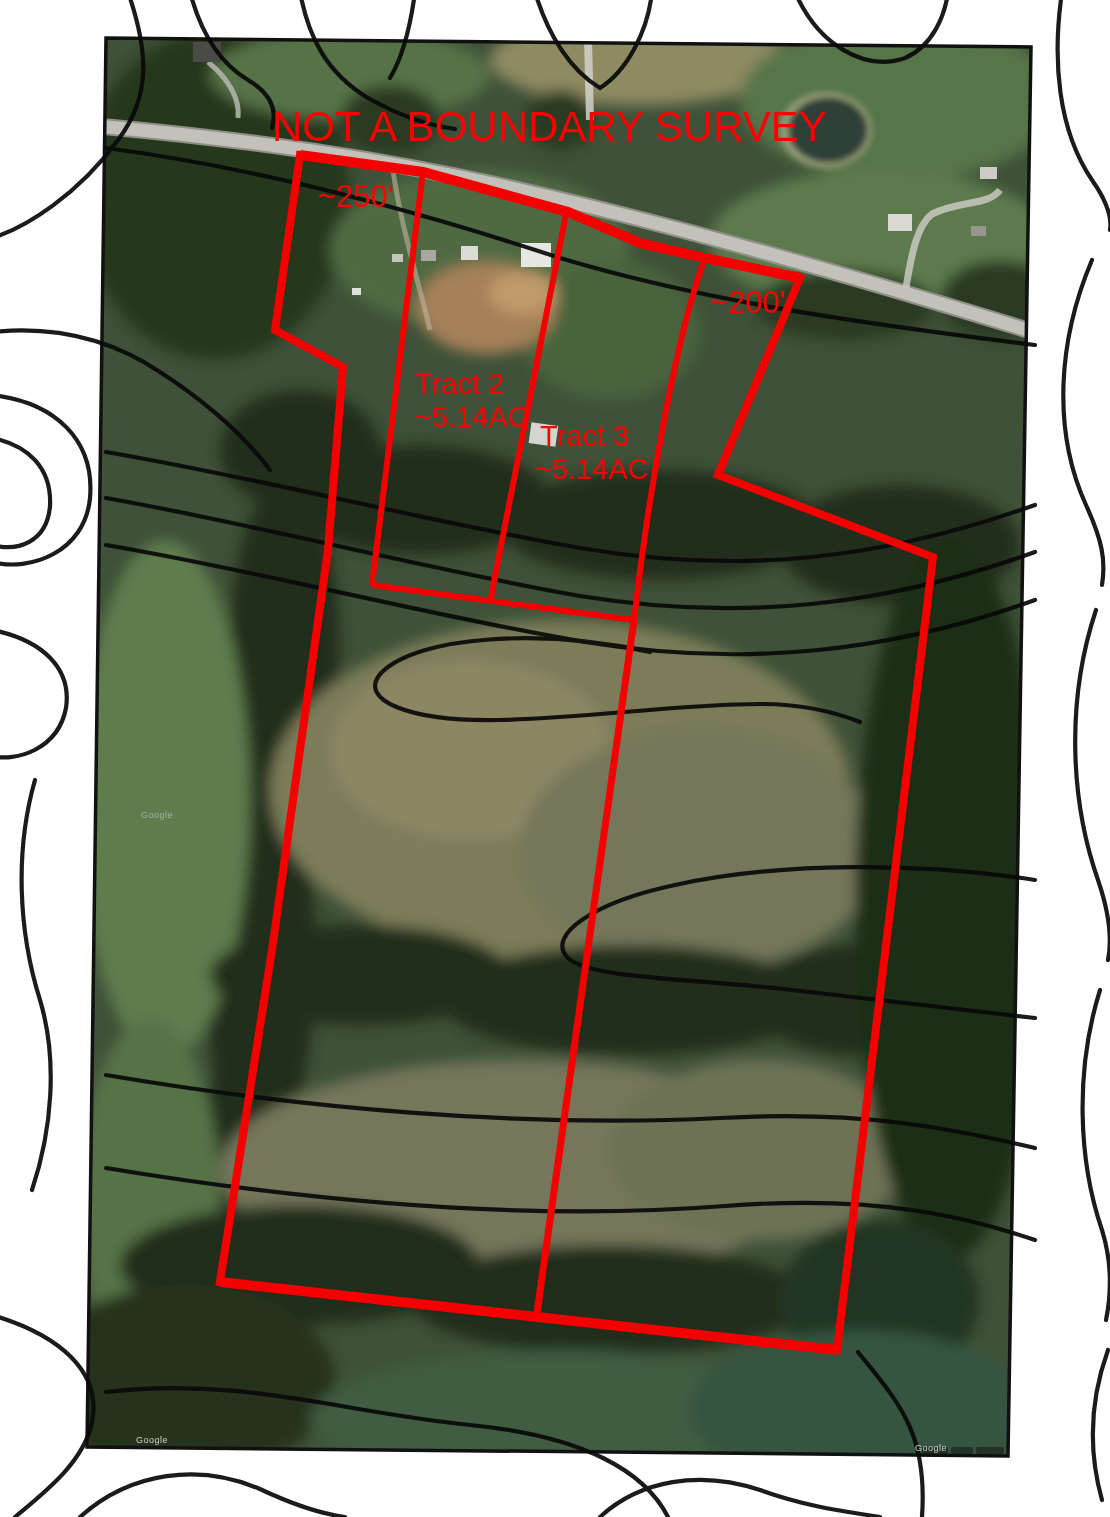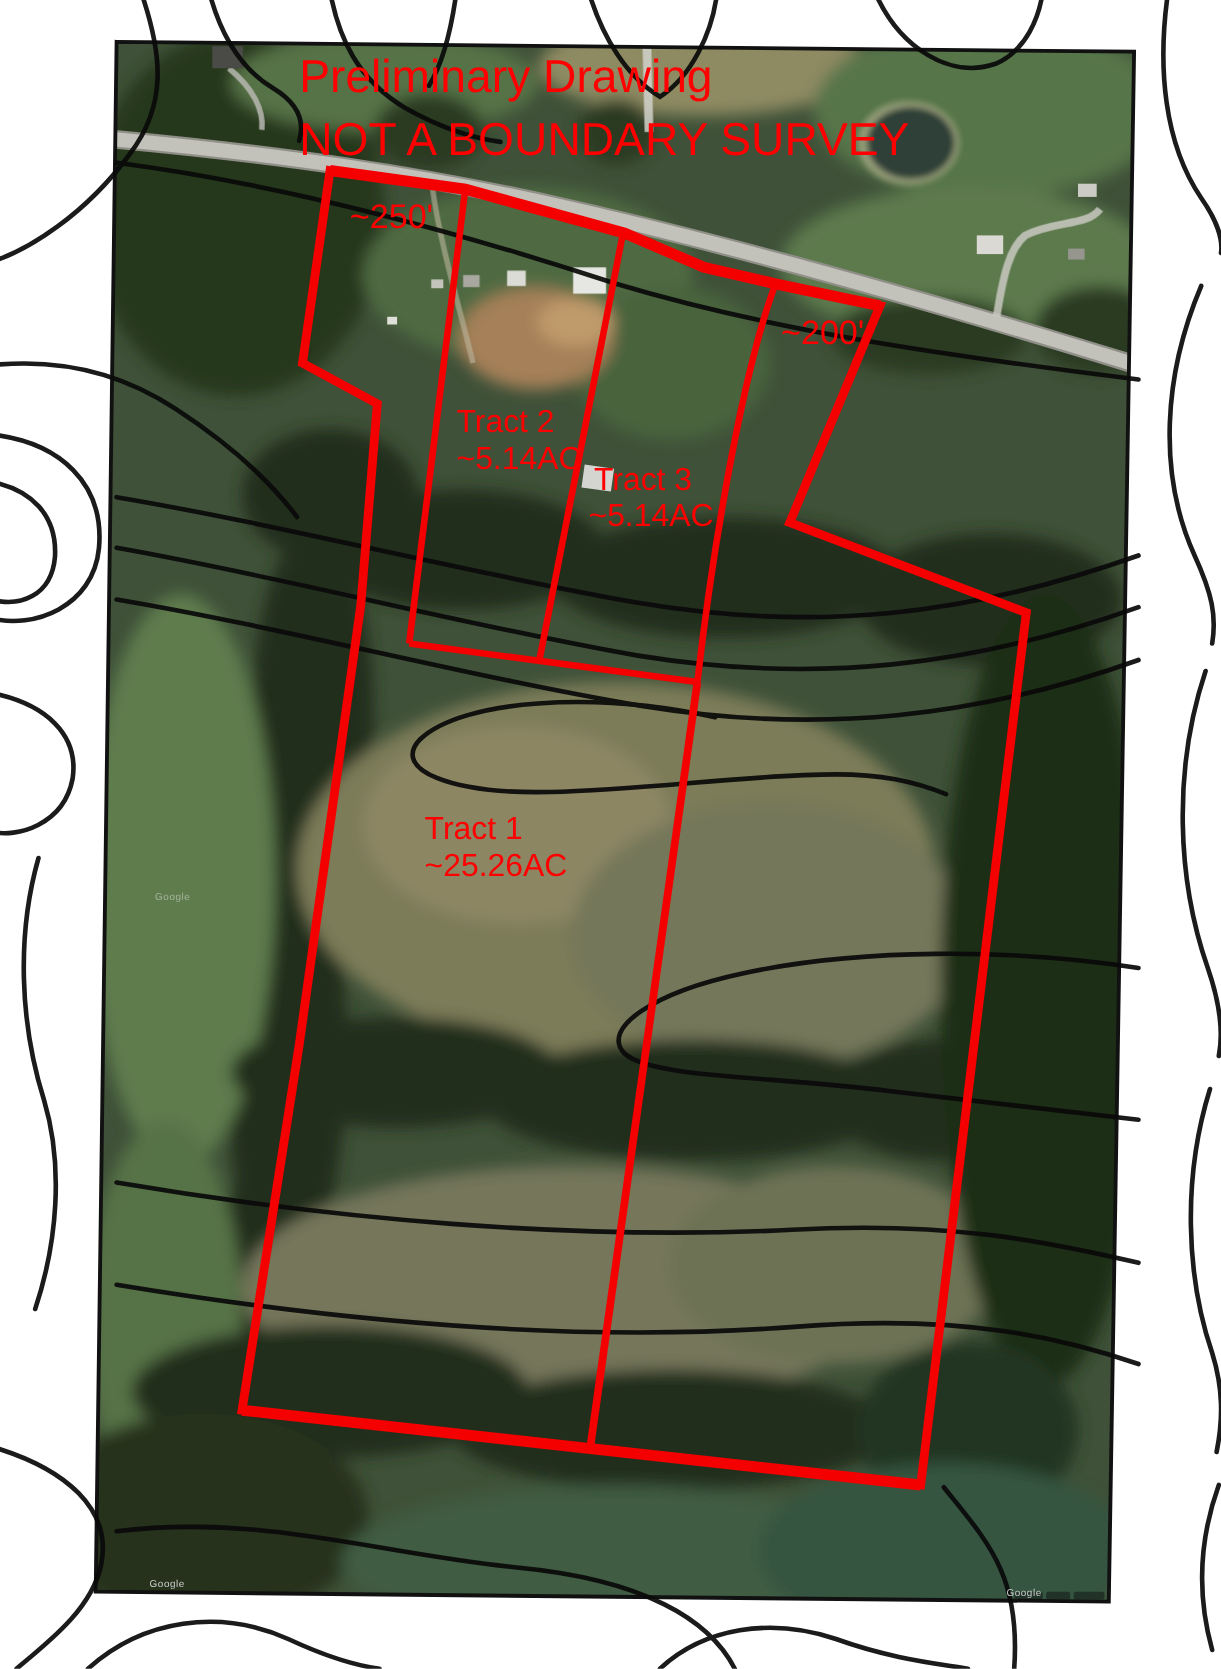--- a/index.html
+++ b/index.html
@@ -170,39 +170,34 @@
       <path stroke-width="10" d="M 220,1282 L 837,1350"></path>
 
       <path stroke-width="6" d="M 423,172 L 372,585"></path>
       <path stroke-width="6" d="M 566,214 L 490,602"></path>
       <path stroke-width="6" d="M 705,258 C 678,330 650,480 634,620"></path>
       <path stroke-width="6" d="M 372,585 L 634,620"></path>
       <path stroke-width="7" d="M 634,620 L 537,1313"></path>
     </g>
   </svg>
 
-  <div class="red-label title-line" style="left:272px; top:46px;">Preliminary Drawing</div>
   <div class="red-label title-line" style="left:272px; top:103px;">NOT A BOUNDARY SURVEY</div>
 
   <div class="red-label dist-label" style="left:318px; top:180px;">~250'</div>
   <div class="red-label dist-label" style="left:710px; top:286px;">~200'</div>
 
   <div class="red-label tract-label" style="left:415px; top:368px;">
     <div>Tract 2</div>
     <div>~5.14AC</div>
   </div>
 
   <div class="red-label tract-label" style="left:540px; top:384px;margin-top:36px;">
     <div>Tract 3</div>
     <div style="margin-left:-5px;">~5.14AC</div>
   </div>
 
-  <div class="red-label tract-label" style="left:386px; top:738px;">
-    <div>Tract 1</div>
-    <div>~25.26AC</div>
-  </div>
 
 
   <div class="watermark dim" style="left:97px; top:810px;">Google</div>
   <div class="watermark" style="left:92px; top:1435px;">Google</div>
   <div class="watermark" style="left:871px; top:1443px;">Google</div>
 
 </div>
 
 </body></html>

